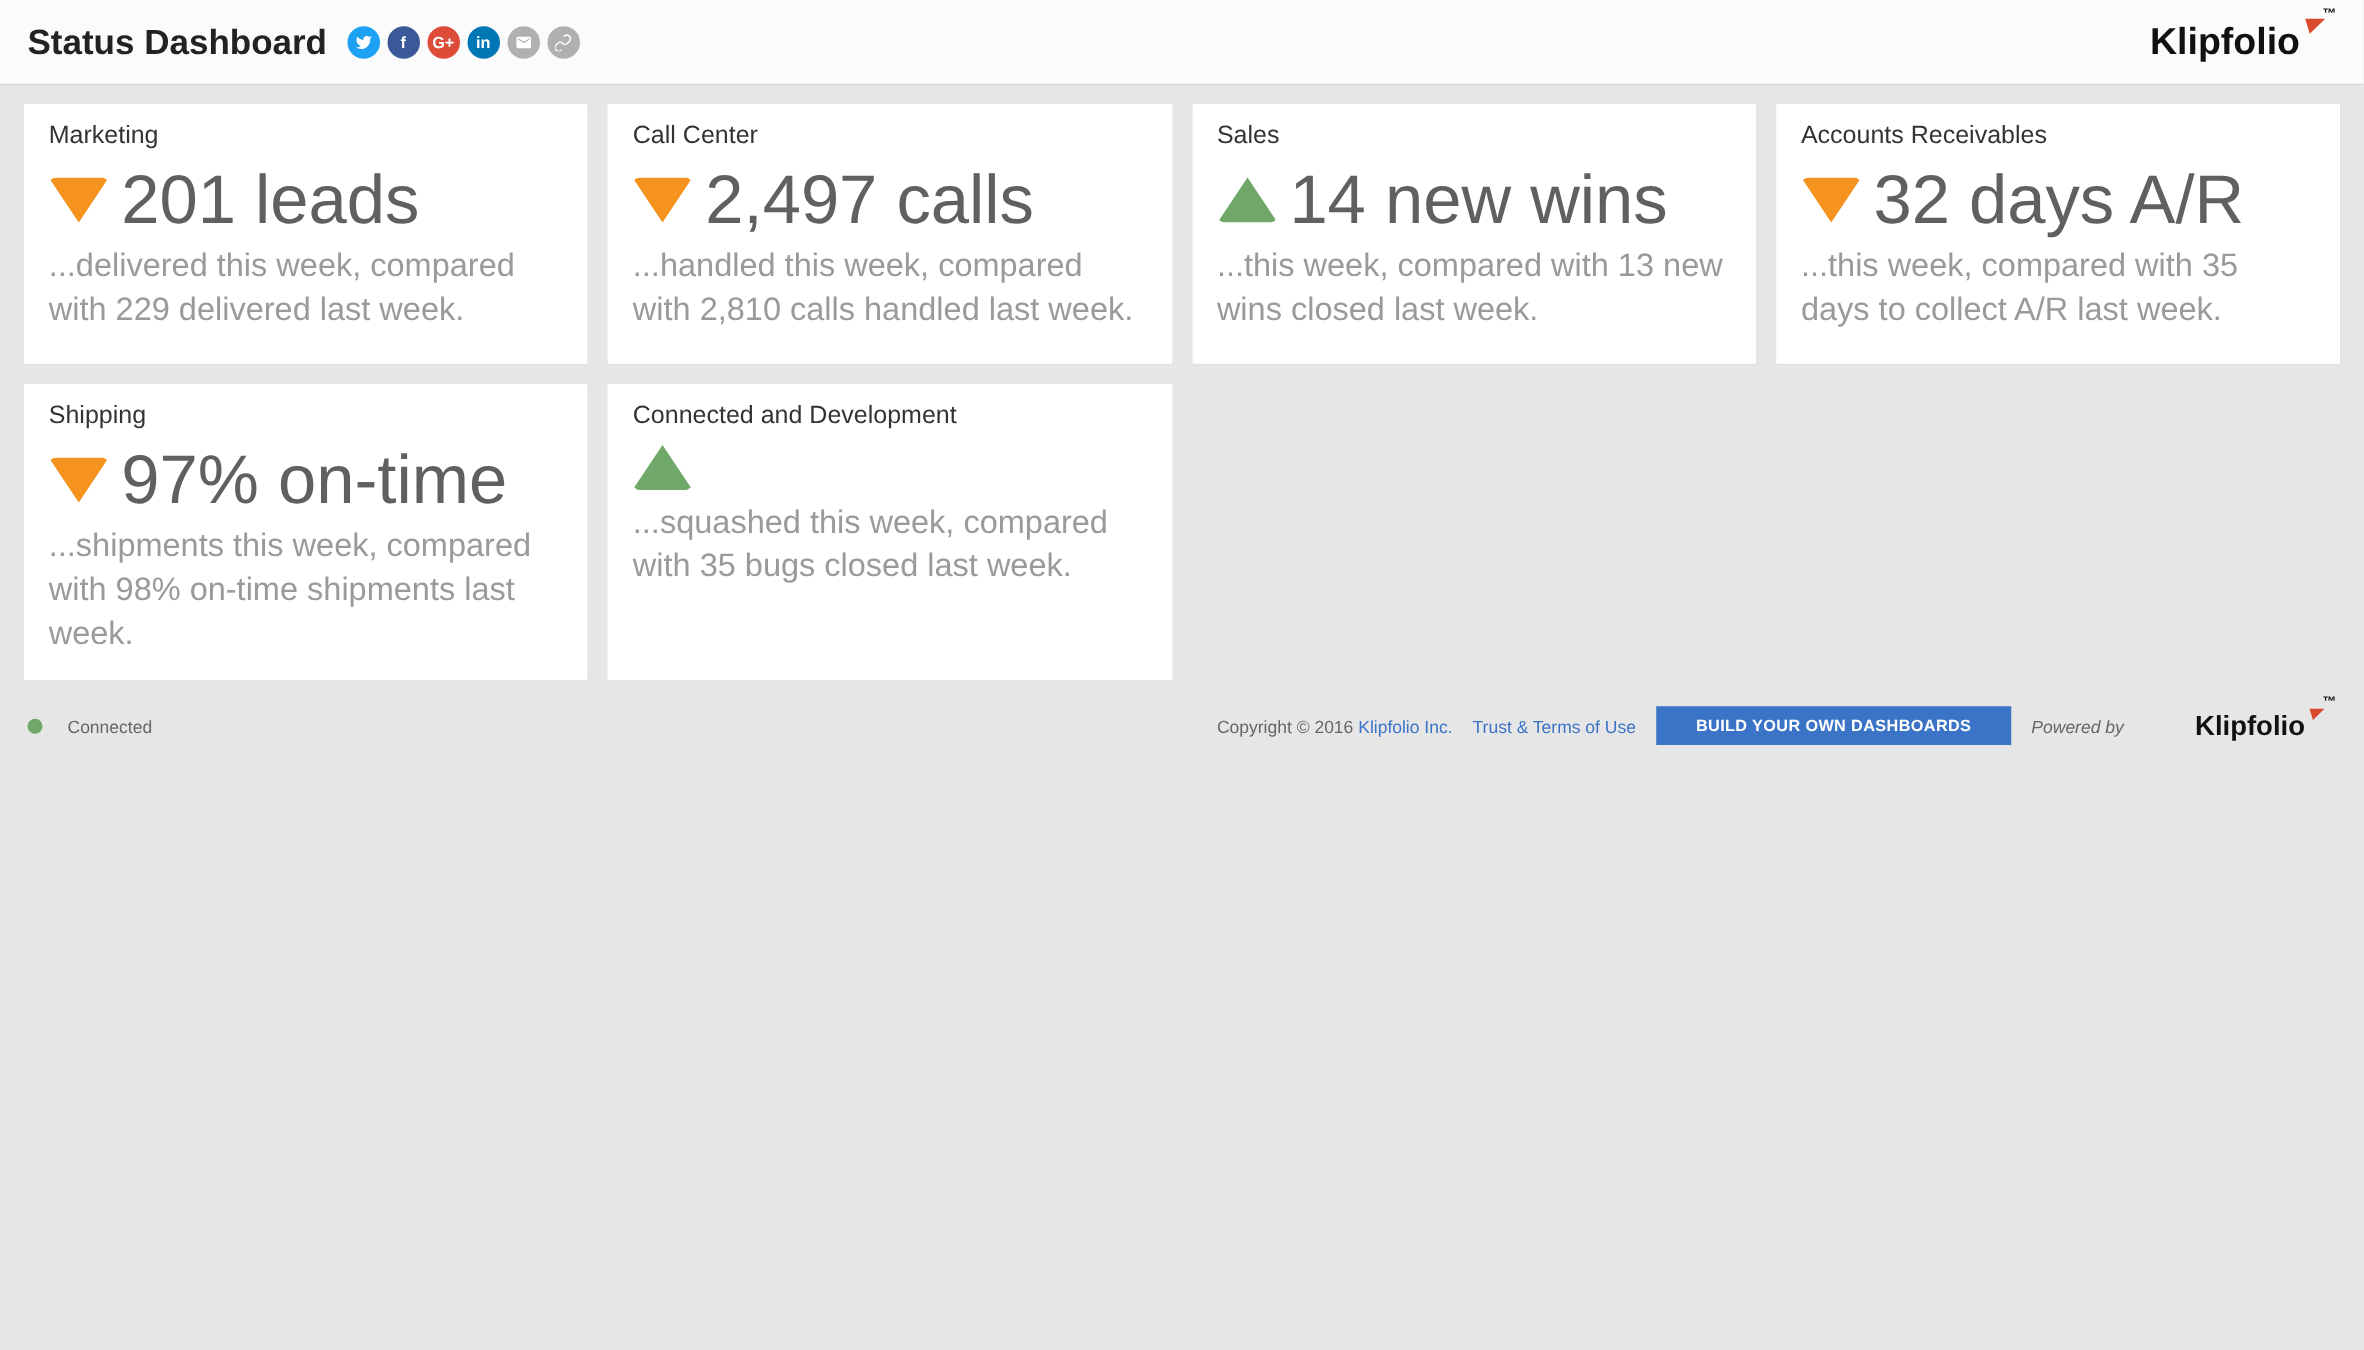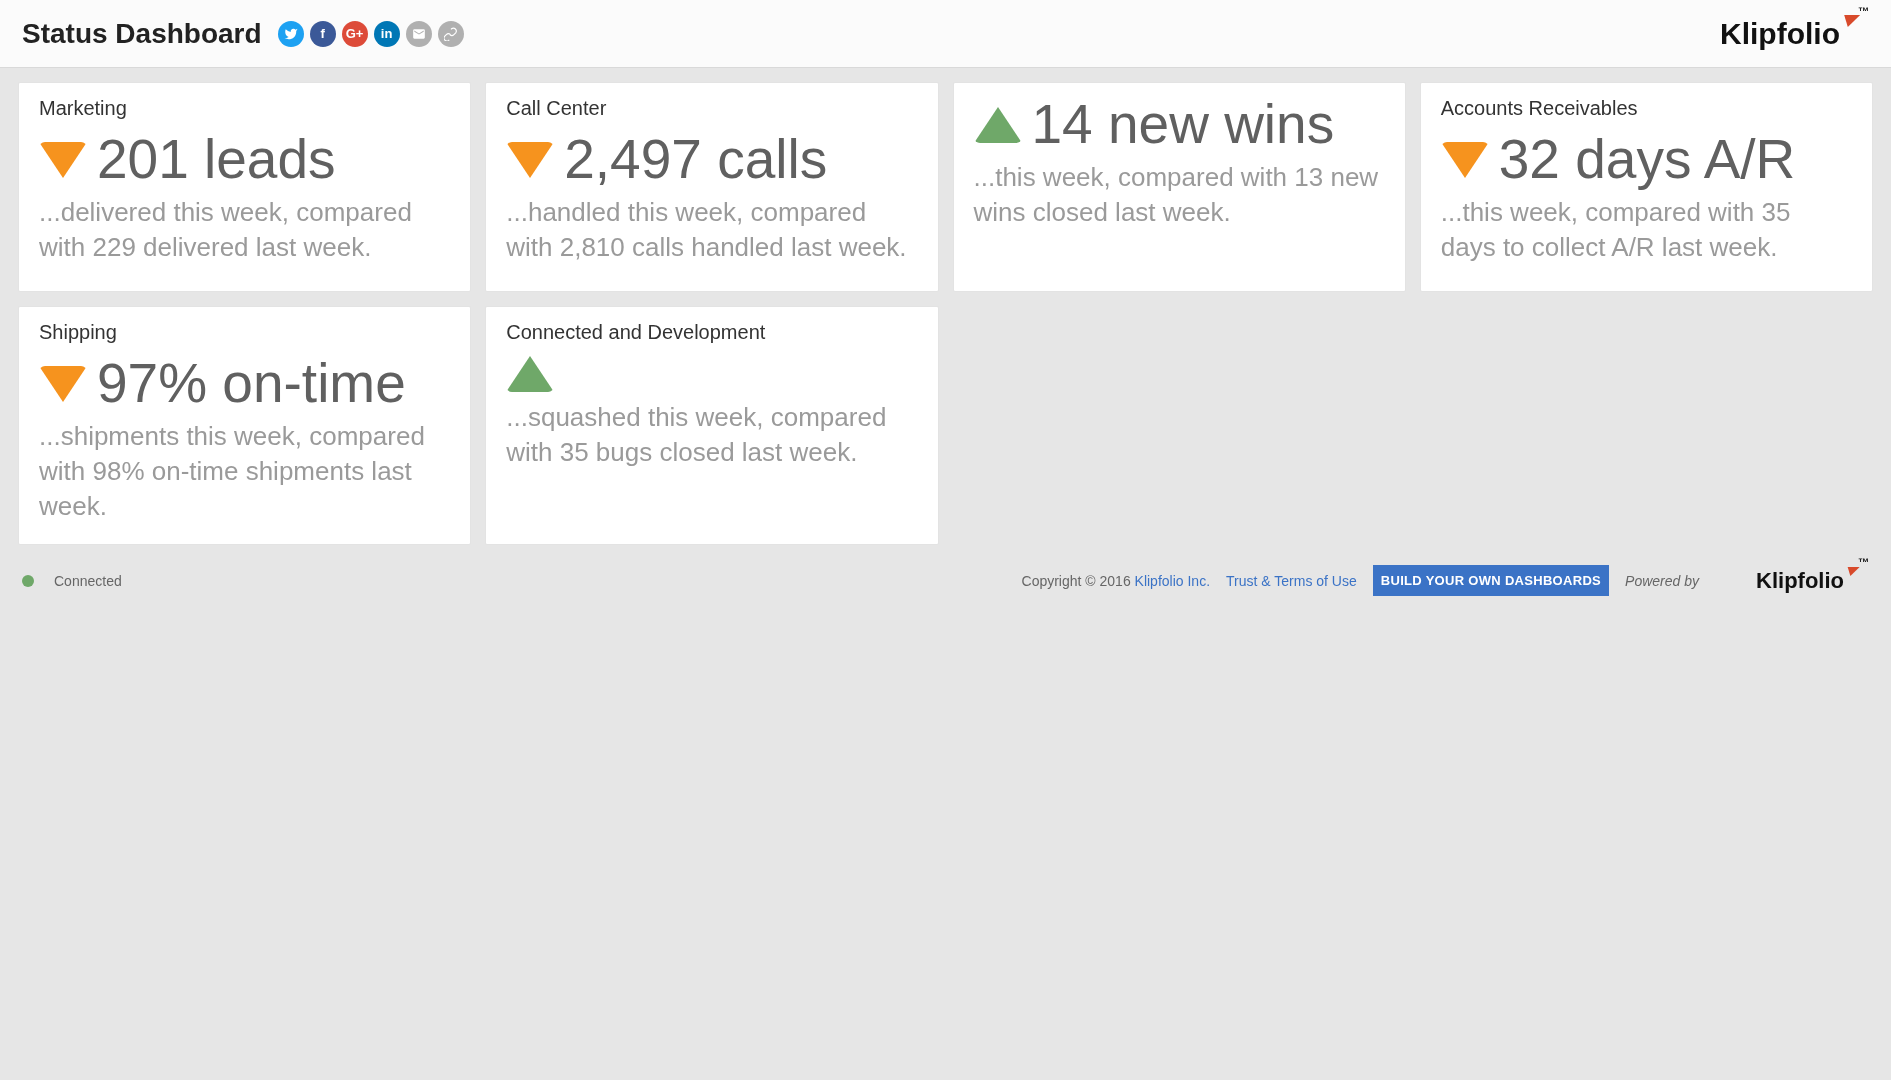--- a/index.html
+++ b/index.html
@@ -87,21 +87,21 @@
   }
   .footer-left { display: flex; align-items: center; gap: 20px; }
   .dot {
     width: 12px; height: 12px; border-radius: 50%;
     background: #6fa869;
   }
   .footer-right { display: flex; align-items: center; gap: 16px; }
   .footer a { color: #3b73c6; text-decoration: none; cursor: pointer; }
   .cta {
     background: #3b73c6; color: #fff; border: none;
-    padding: 8px 8px; font-size: 13px; font-weight: 600;
+    padding: 8px 32px; font-size: 13px; font-weight: 600;
     letter-spacing: .3px; cursor: pointer;
   }
   .powered { display: flex; align-items: center; gap: 24px; font-style: italic; color: #666; }
   .powered .brand { font-size: 22px; font-style: normal; }
   .powered .brand .tick { border-top-width: 9px; border-left-width:6px; border-right-width:6px; top:-1px;}
 </style>
 </head>
 <body>
 
 <div class="header">
@@ -150,20 +150,21 @@
   <div class="card">
     <div class="card-title">Call Center</div>
     <div class="metric-row">
       <div class="arrow arrow-down"></div>
       <div class="metric">2,497 calls</div>
     </div>
     <div class="sub">...handled this week, compared with 2,810 calls handled last week.</div>
   </div>
 
   <div class="card">
+    <div class="card-title">Sales</div>
     <div class="metric-row">
       <div class="arrow arrow-up"></div>
       <div class="metric">14 new wins</div>
     </div>
     <div class="sub">...this week, compared with 13 new wins closed last week.</div>
   </div>
 
   <div class="card">
     <div class="card-title">Accounts Receivables</div>
     <div class="metric-row">

